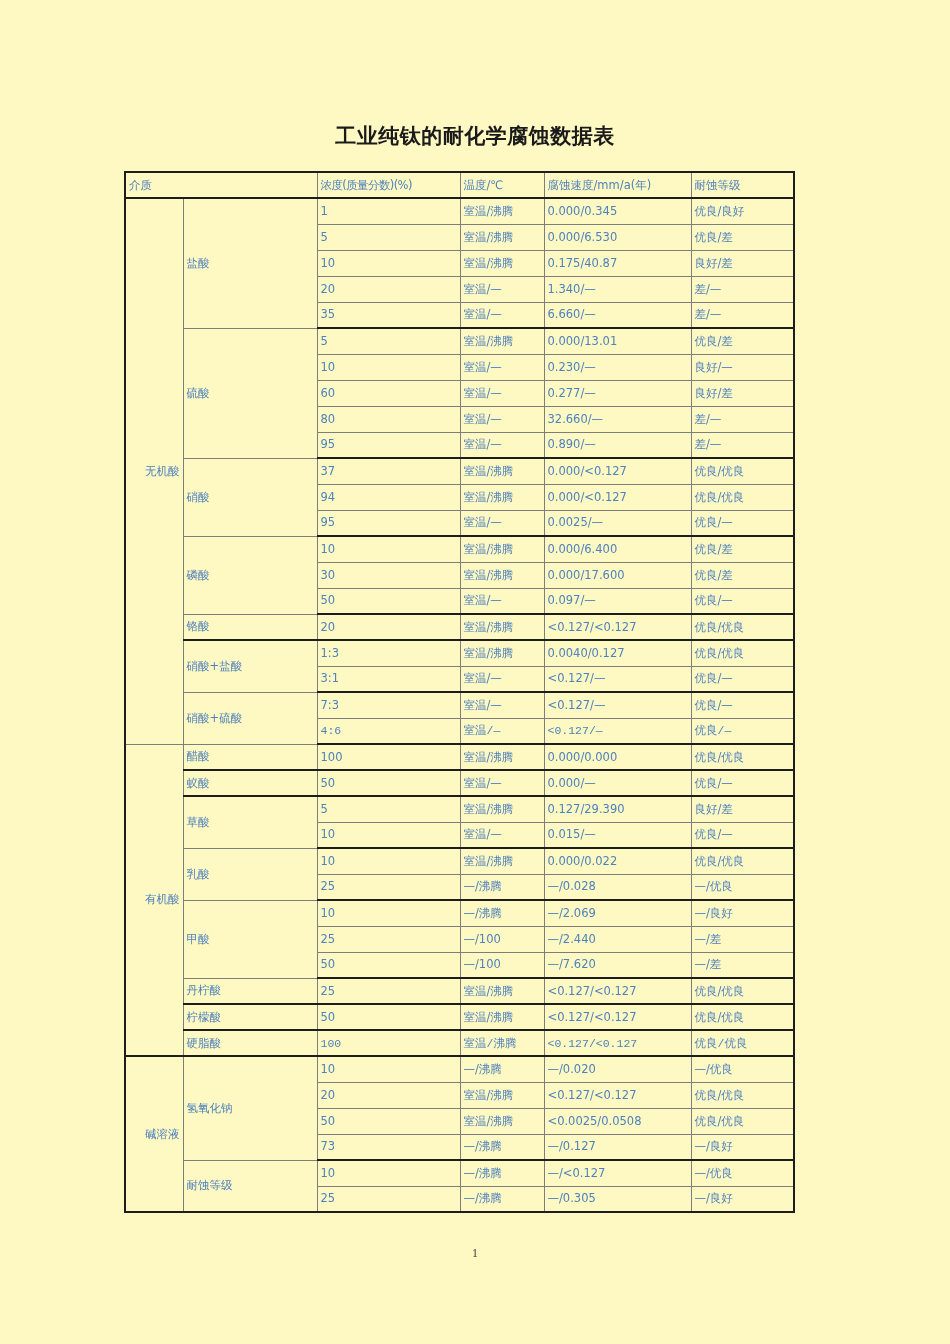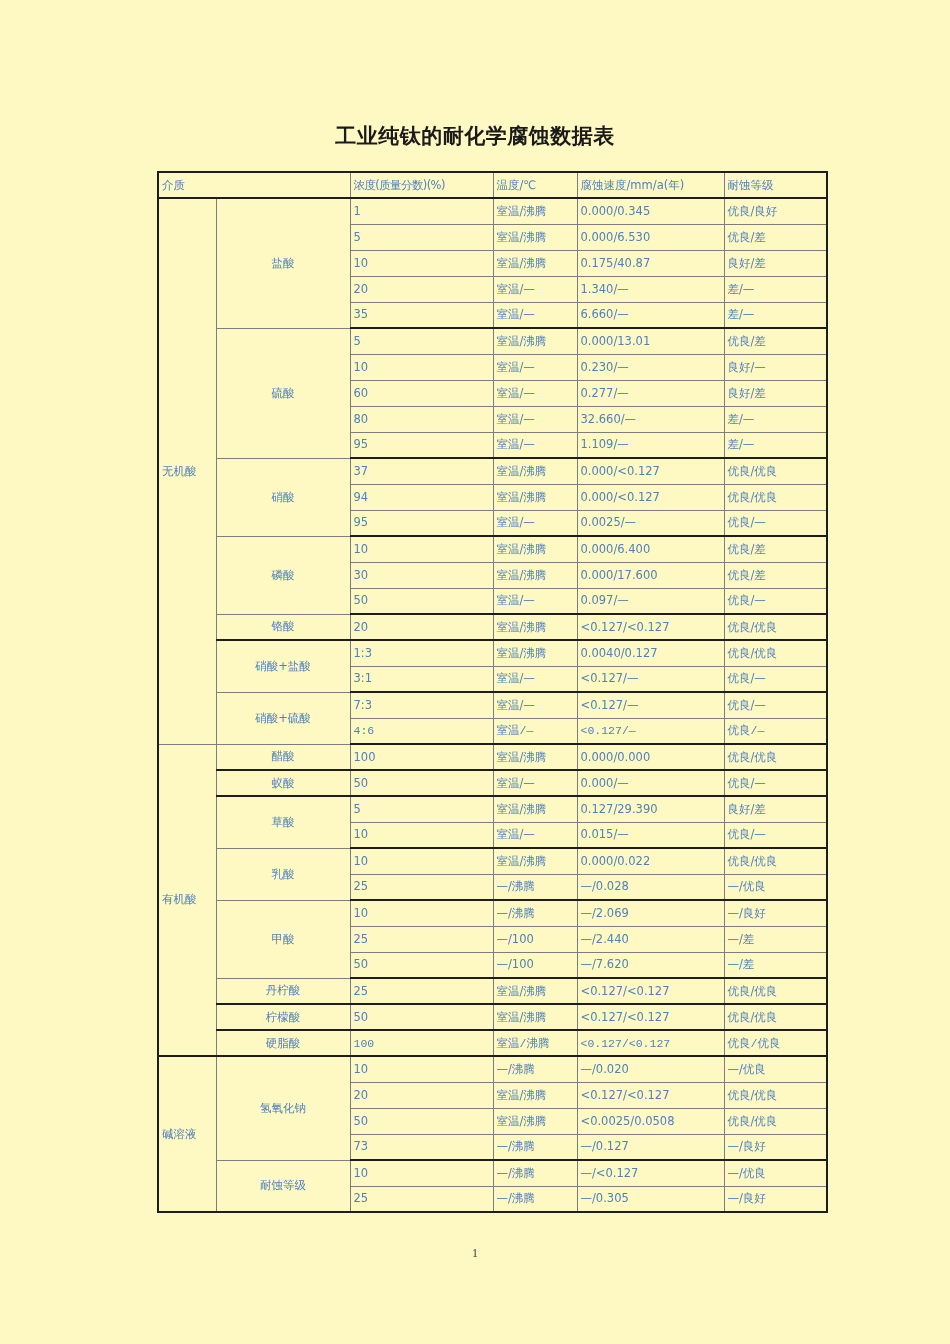--- a/index.html
+++ b/index.html
@@ -30,21 +30,21 @@
     text-align: center;
     font-family: "DejaVu Sans", "Liberation Sans", sans-serif;
     font-size: 21px;
     font-weight: bold;
     color: #1a1a1a;
     letter-spacing: 0.5px;
     line-height: 28px;
   }
   .tbl-wrap {
     position: absolute;
-    left: 157px;
+    left: 124px;
     top: 171px;
     width: 669px;
   }
   table.data {
     border-collapse: collapse;
     table-layout: fixed;
     width: 669px;
     font-family: "DejaVu Sans", "Liberation Sans", sans-serif;
     font-size: 11.5px;
     color: #4e81bd;
@@ -63,27 +63,27 @@
   table.data {
     border-top: 2px solid #1d1d1d;
     border-bottom: 2px solid #1d1d1d;
     border-left: 2px solid #1d1d1d;
     border-right: 2px solid #1d1d1d;
   }
   td.hdr { height: 27px; }
   tr.hdr-row td { border-bottom: 2px solid #1d1d1d; }
   td.cat {
     border-right: 2px solid #1d1d1d;
-    text-align: left;
+    text-align: right;
     vertical-align: middle;
     font-family: Liberation Mono, monospace;
   }
   td.sub {
     border-right: 2px solid #1d1d1d;
-    text-align: center;
+    text-align: left;
     vertical-align: middle;
   }
   td.conc { border-right: 2px solid #1d1d1d; }
   td.temp { border-right: 2px solid #1d1d1d; }
   td.rate { border-right: 2px solid #1d1d1d; }
   tr.grp-end > td { border-bottom: 2px solid #1d1d1d; }
   tr.sec-end > td { border-bottom: 2px solid #1d1d1d; font-family: Liberation Mono, monospace; }
   .hdr-media {
     border-right: 2px solid #1d1d1d;
   }
@@ -177,21 +177,21 @@
           </tr>
           <tr>
             <td class="conc">80</td>
             <td class="temp">室温/—</td>
             <td class="rate">32.660/—</td>
             <td>差/—</td>
           </tr>
           <tr class="grp-end">
             <td class="conc">95</td>
             <td class="temp">室温/—</td>
-            <td class="rate">1.109/—</td>
+            <td class="rate">0.890/—</td>
             <td>差/—</td>
           </tr>
           <tr>
             <td class="sub" rowspan="3">硝酸</td>
             <td class="conc">37</td>
             <td class="temp">室温/沸腾</td>
             <td class="rate">0.000/&lt;0.127</td>
             <td>优良/优良</td>
           </tr>
           <tr>

